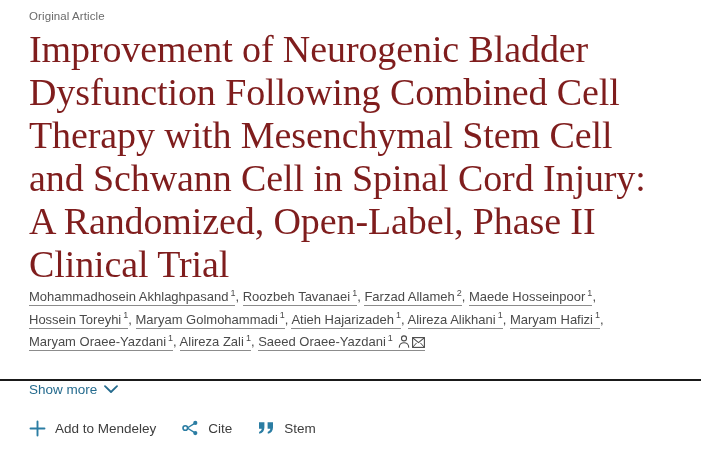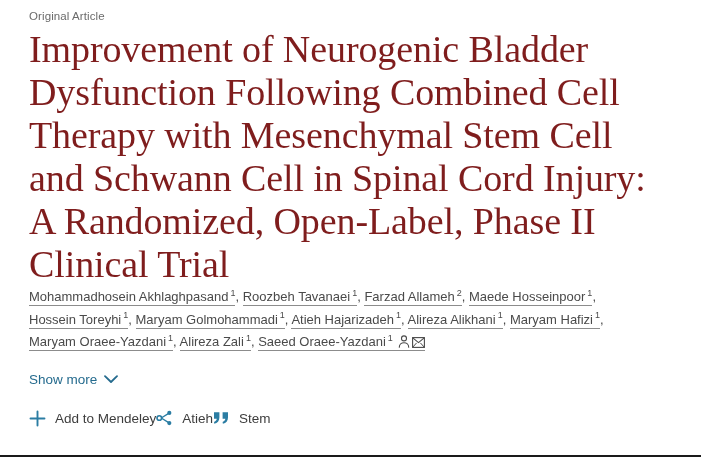--- a/index.html
+++ b/index.html
@@ -12,21 +12,21 @@
     background: #ffffff;
     font-family: "Liberation Sans", sans-serif;
     overflow: hidden;
     position: relative;
   }
 
   .page {
     position: absolute;
     left: 0; top: 0;
     width: 701px;
-    height: 457px;
+    height: 381px;
     box-sizing: border-box;
     border-bottom: 2px solid #1a1a1a;
     background: #fff;
   }
 
   .inner {
     padding: 8px 18px 0 29px;
   }
 
   
@@ -82,37 +82,38 @@
     vertical-align: baseline;
     padding-left: 3px;
   }
   .corr-icons svg {
     vertical-align: -2px;
     margin-left: 2px;
   }
 
   
   .show-more {
-    margin-top: 18px;
+    margin-top: 28px;
     display: inline-flex;
     align-items: center;
     gap: 7px;
     color: #256b8e;
     font-size: 13.5px;
     font-family: "Liberation Sans", sans-serif;
     cursor: pointer;
     user-select: none;
   }
   .show-more svg { display: block; }
 
   
   .action-bar {
     margin-top: 22px;
     display: flex;
     align-items: center;
+    gap: 26px;
   }
   .action {
     display: inline-flex;
     align-items: center;
     gap: 9px;
     font-size: 13.5px;
     color: #3d3d3d;
     font-family: "Liberation Sans", sans-serif;
     cursor: pointer;
     user-select: none;
@@ -166,21 +167,21 @@
 
       <div class="action">
         <span class="ico">
           <svg width="17" height="16" viewBox="0 0 17 16" aria-hidden="true">
             <path d="M5.2 8 L12.3 3.6 M5.2 8 L12.3 12.4" fill="none" stroke="#2b7da3" stroke-width="1.35"></path>
             <circle cx="3.3" cy="8" r="2.3" fill="none" stroke="#2b7da3" stroke-width="1.6"></circle>
             <circle cx="13.3" cy="2.9" r="2.1" fill="#2b7da3"></circle>
             <circle cx="13.3" cy="13.1" r="2.1" fill="#2b7da3"></circle>
           </svg>
         </span>
-        <span>Atieh</span>
+        <span>Cite</span>
       </div>
 
       <div class="action">
         <span class="ico">
           <svg width="17" height="14" viewBox="0 0 17 14" aria-hidden="true">
             <path d="M1 1.2 h5.4 v5.2 c0 3.4 -1.9 5.6 -5.1 6.4 l-0.3 -1.9 c1.8 -0.6 2.7 -1.7 2.7 -3.1 H1 Z" fill="#2b7da3"></path>
             <path d="M9.6 1.2 h5.4 v5.2 c0 3.4 -1.9 5.6 -5.1 6.4 l-0.3 -1.9 c1.8 -0.6 2.7 -1.7 2.7 -3.1 H9.6 Z" fill="#2b7da3"></path>
           </svg>
         </span>
         <span>Stem</span>

